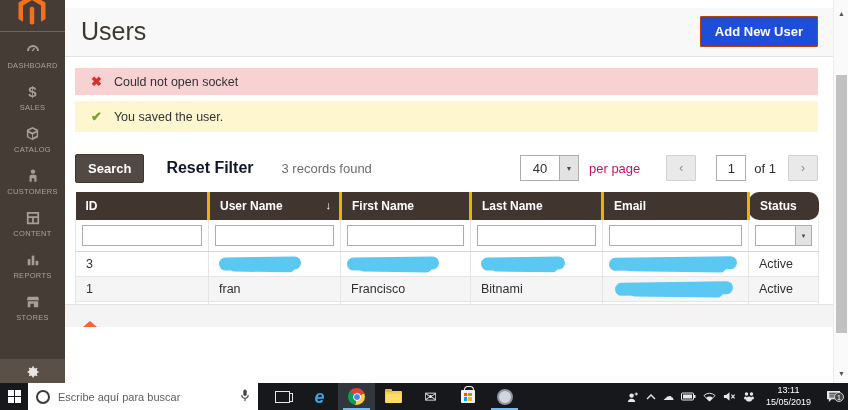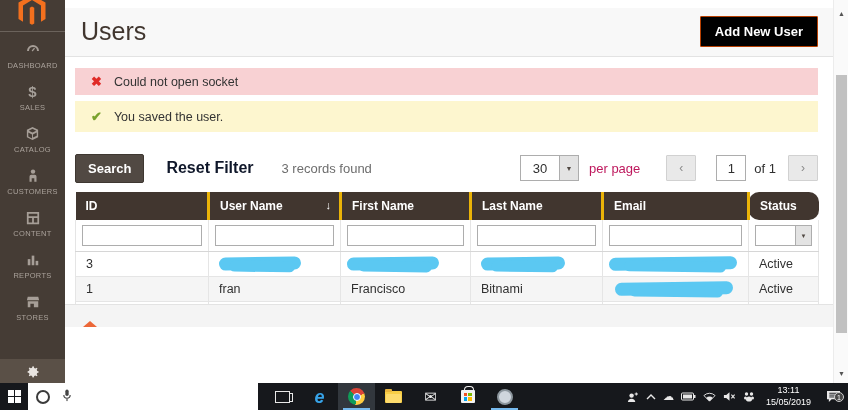--- a/index.html
+++ b/index.html
@@ -23,21 +23,21 @@
   .vscroll .arr.up { top:6px; }
   .vscroll .arr.down { bottom:2px; }
   .vscroll .thumb { position:absolute; left:2px; top:75px; width:11px; height:258px; background:#c1c1c1; }
 
   
   .main { position:absolute; left:65px; top:0; width:768px; height:327px; background:#fff; overflow:hidden; }
   .page-header { height:57px; background:#f8f8f8; border-bottom:1px solid #e3e3e3; position:relative; padding-top:8px; }
   .page-header::before { content:""; position:absolute; top:0; left:0; right:0; height:8px; background:#fff; }
   .hrow { display:flex; align-items:center; justify-content:space-between; padding:0 15px 0 16px; height:46px; }
   .page-title { font-size:25px; font-weight:400; color:#41362f; }
-  .btn-primary { background:#000000; border:1px solid #b84002; color:#fff; font-size:13px; font-weight:bold; padding:7px 14px; border-radius:1px; cursor:pointer; font-family:"Liberation Sans",sans-serif; }
+  .btn-primary { background:#1d4ed8; border:1px solid #b84002; color:#fff; font-size:13px; font-weight:bold; padding:7px 14px; border-radius:1px; cursor:pointer; font-family:"Liberation Sans",sans-serif; }
 
   .content { padding:5px 15px 0 10px; }
   .msg { display:flex; align-items:center; margin-top:6px; padding:6px 12px; font-size:12.5px; color:#333; }
   .msg.error { background:#f8d1d3; }
   .msg.success { background:#fdf6cf; padding-top:8px; padding-bottom:8px; }
   .msg .mic { font-size:13px; font-weight:bold; margin-right:12px; }
   .msg.error .mic { color:#e02b27; }
   .msg.success .mic { color:#79a22e; }
 
   .toolbar { display:flex; align-items:center; margin-top:20px; height:32px; }
@@ -200,21 +200,21 @@
         <span class="mic">✔</span>
         <span>You saved the user.</span>
       </div>
 
       <div class="toolbar">
         <button class="btn-search">Search</button>
         <a class="link-reset">Reset Filter</a>
         <span class="records">3 records found</span>
         <div class="pager">
           <div class="select-box">
-            <span class="val">30</span>
+            <span class="val">40</span>
             <span class="arrow">▼</span>
           </div>
           <span class="per-page">per page</span>
           <div class="pg-btn">‹</div>
           <input class="pg-input" value="1" style="">
           <span class="pg-of">of 1</span>
           <div class="pg-btn">›</div>
         </div>
       </div>
 
@@ -294,20 +294,21 @@
     <div class="tb-start">
       <div class="win-logo">
           <span></span>
           <span></span>
           <span></span>
           <span></span>
         </div>
     </div>
     <div class="tb-search">
       <span class="cortana-ring"></span>
+      <span class="tb-search-text">Escribe aquí para buscar</span>
       <span class="mic">
         <svg width="10" height="13" viewBox="0 0 10 14">
             <rect x="3.2" y="0.5" width="3.6" height="7" rx="1.8" fill="#444"></rect>
             <path d="M1 6.5a4 4 0 0 0 8 0h-1.2a2.8 2.8 0 0 1-5.6 0z" fill="#444"></path>
             <rect x="4.4" y="10.5" width="1.2" height="2.5" fill="#444"></rect>
           </svg>
       </span>
     </div>
     <div class="tb-apps">
       <div class="tb-app">

